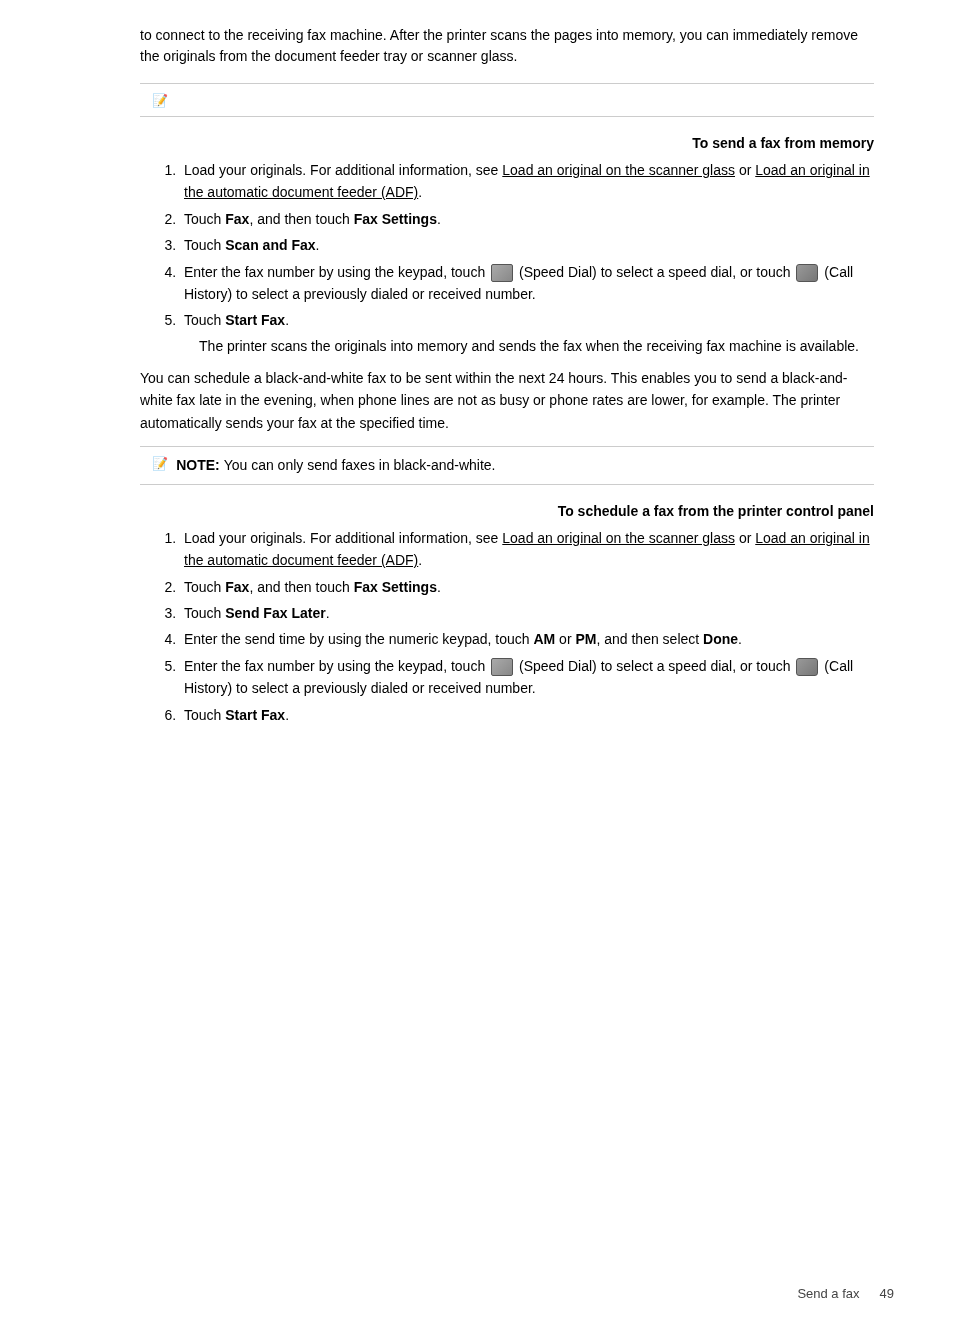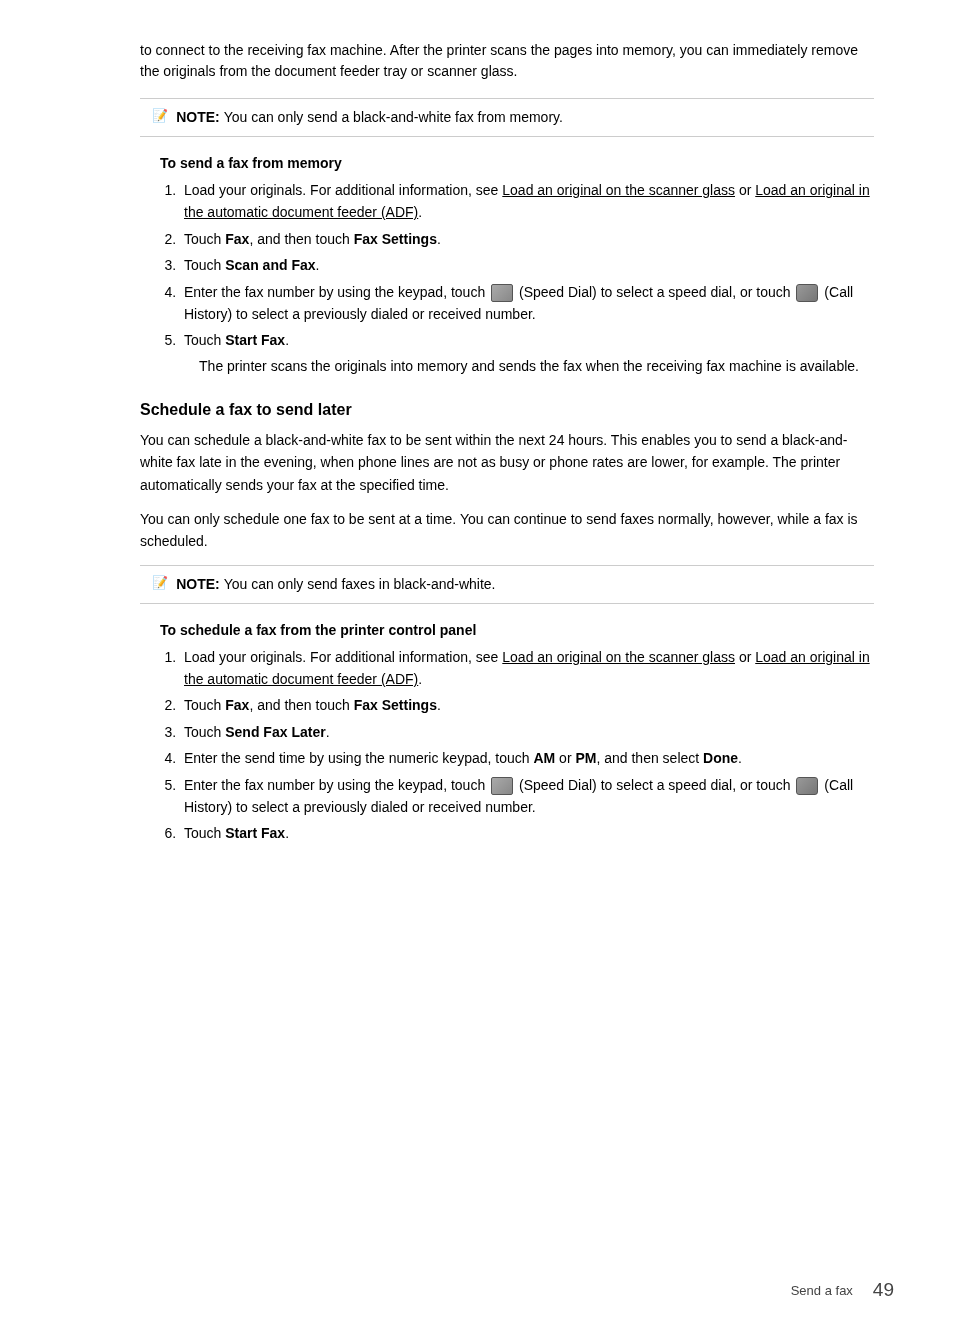--- a/index.html
+++ b/index.html
@@ -6,21 +6,21 @@
     body {
       background: #fff;
       font-family: Arial, sans-serif;
       font-size: 14px;
       color: #000;
       width: 954px;
       min-height: 1321px;
       position: relative;
     }
     .page {
-      padding: 40px 80px 60px 140px;
+      padding: 25px 80px 60px 140px;
       max-width: 954px;
     }
     .intro-text {
       margin-bottom: 16px;
       line-height: 1.5;
     }
     .note-box {
       border-top: 1px solid #ccc;
       border-bottom: 1px solid #ccc;
       padding: 8px 12px;
@@ -39,20 +39,21 @@
       font-size: 14px;
       line-height: 1.5;
     }
     .note-text strong {
       font-weight: bold;
     }
     .section-heading {
       font-size: 14px;
       font-weight: bold;
       margin-bottom: 8px;
+      text-align: right;
     }
     .main-section-heading {
       font-size: 16px;
       font-weight: bold;
       margin: 24px 0 10px 0;
     }
     ol {
       margin-left: 20px;
       margin-bottom: 10px;
     }
@@ -103,39 +104,36 @@
       justify-content: flex-end;
       padding-right: 60px;
       align-items: center;
       gap: 20px;
     }
     .footer-text {
       font-size: 13px;
       color: #444;
     }
     .footer-page {
-      font-size: 19px;
+      font-size: 13px;
       color: #444;
     }
     .indent-block {
       margin-left: 20px;
     }
   </style>
 </head>
 <body>
 
 <div class="page">
 
   <p class="intro-text">to connect to the receiving fax machine. After the printer scans the pages into memory, you can immediately remove the originals from the document feeder tray or scanner glass.</p>
 
   <div class="note-box">
     <span class="note-icon">📝</span>
-    <span class="note-text">
-      <strong>NOTE:</strong>&nbsp;<span>You can only send a black-and-white fax from memory.</span>
-    </span>
   </div>
 
   <div class="indent-block">
     <p class="section-heading">To send a fax from memory</p>
     <ol>
       <li>
         Load your originals. For additional information, see <a href="#">Load an original on the scanner glass</a> or <a href="#">Load an original in the automatic document feeder (ADF)</a>.
       </li>
       <li>
         Touch <strong>Fax</strong>, and then touch <strong>Fax Settings</strong>.
@@ -150,24 +148,22 @@
         <span class="inline-icon call-history"></span>
         (Call History) to select a previously dialed or received number.
       </li>
       <li>
         Touch <strong>Start Fax</strong>.
         <span class="step-result">The printer scans the originals into memory and sends the fax when the receiving fax machine is available.</span>
       </li>
     </ol>
   </div>
 
-  <h2 class="main-section-heading">Schedule a fax to send later</h2>
 
   <p class="section-para">You can schedule a black-and-white fax to be sent within the next 24 hours. This enables you to send a black-and-white fax late in the evening, when phone lines are not as busy or phone rates are lower, for example. The printer automatically sends your fax at the specified time.</p>
-  <p class="section-para">You can only schedule one fax to be sent at a time. You can continue to send faxes normally, however, while a fax is scheduled.</p>
 
   <div class="note-box">
     <span class="note-icon">📝</span>
     <span class="note-text">
       <strong>NOTE:</strong>&nbsp;<span>You can only send faxes in black-and-white.</span>
     </span>
   </div>
 
   <div class="indent-block">
     <p class="section-heading">To schedule a fax from the printer control panel</p>

